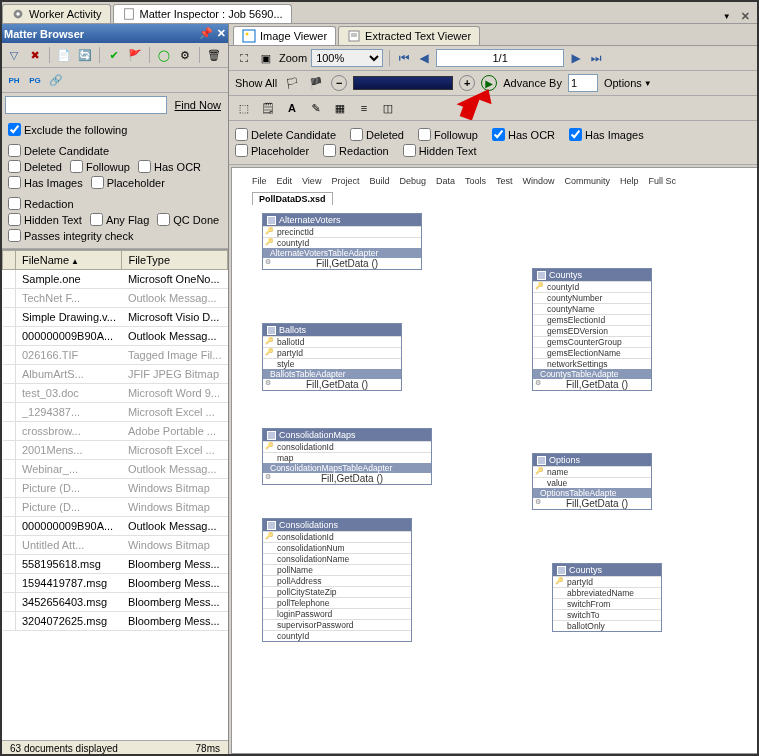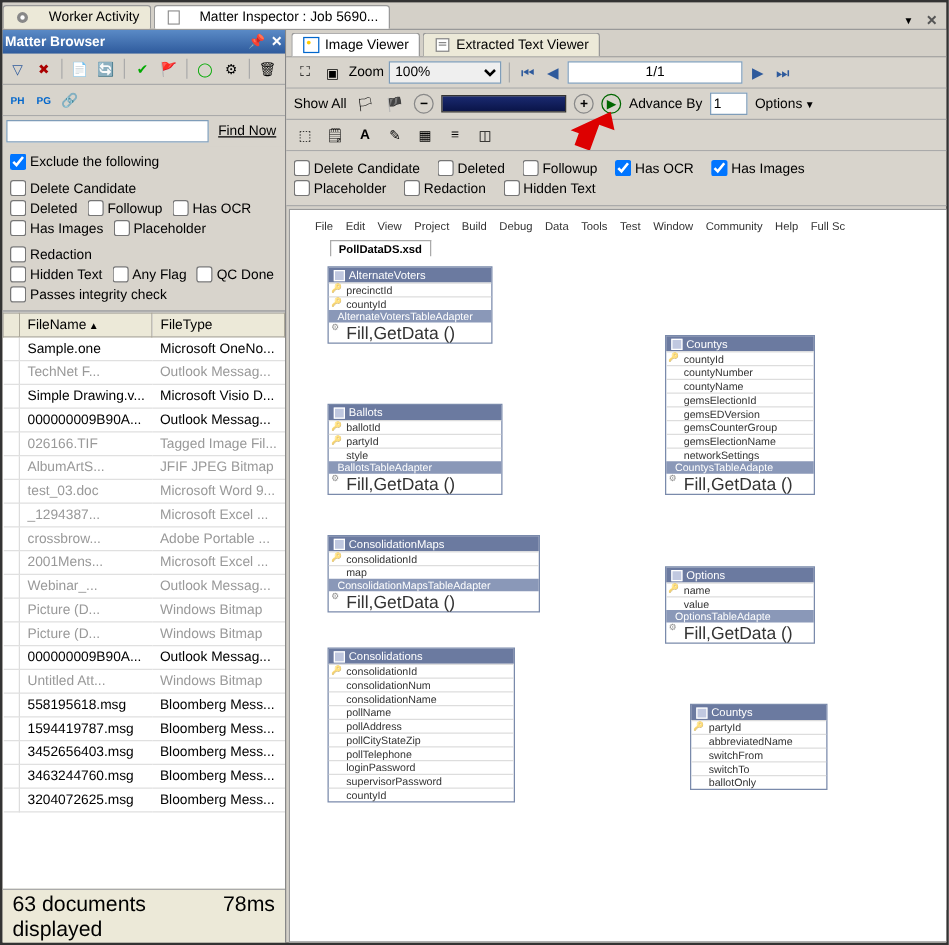--- a/index.html
+++ b/index.html
@@ -7,21 +7,21 @@
     font-family: Tahoma, Arial, sans-serif;
     font-size: 11px;
     background: #d4d0c8;
     width: 759px;
     height: 756px;
     overflow: hidden;
     border: 2px solid #333;
     position: relative;
   }
   .top-tabs { display: flex; height: 22px; background: #d4d0c8; border-bottom: 1px solid #999; align-items: flex-end; }
-  .tab { display: flex; align-items: center; padding: 2px 8px; border: 1px solid #999; border-bottom: none; background: #ece9d8; margin-right: 2px; border-radius: 3px 3px 0 0; gap: 14px; cursor: pointer; }
+  .tab { display: flex; align-items: center; padding: 2px 8px; border: 1px solid #999; border-bottom: none; background: #ece9d8; margin-right: 2px; border-radius: 3px 3px 0 0; gap: 4px; cursor: pointer; }
   .tab.active { background: #fff; }
   .tab-icon { width: 14px; height: 14px; }
   .close-x { cursor: pointer; padding: 0 3px; color: #555; font-weight: bold; }
   .top-right-controls { margin-left: auto; display: flex; align-items: center; gap: 4px; padding-right: 4px; }
   .dropdown-arrow { font-size: 8px; padding: 0 3px; cursor: pointer; }
   
   .app-body { display: flex; height: 732px; }
 
   .left-panel { width: 266px; display: flex; flex-direction: column; border-right: 1px solid #888; }
   .panel-header {
@@ -46,55 +46,55 @@
   .filter-item input[type=checkbox] { width: 13px; height: 13px; }
 
   .grid { flex: 1; overflow: auto; background: #fff; border-top: 1px solid #999; }
   .grid table { width: 100%; border-collapse: collapse; font-size: 11px; }
   .grid th { background: #ece9d8; border: 1px solid #aca899; padding: 3px 6px; text-align: left; font-weight: normal; position: sticky; top: 0; }
   .grid th .sort { font-size: 8px; margin-left: 2px; }
   .grid td { border-bottom: 1px solid #e0e0e0; padding: 3px 6px; white-space: nowrap; overflow: hidden; text-overflow: ellipsis; max-width: 120px; }
   .grid tr.dim td { color: #999; }
   .grid td.indicator { width: 16px; border-right: 1px solid #ddd; }
 
-  .status-bar { display: flex; justify-content: space-between; padding: 2px 8px; border-top: 1px solid #aaa; background: #ece9d8; font-size: 17px; }
+  .status-bar { display: flex; justify-content: space-between; padding: 2px 8px; border-top: 1px solid #aaa; background: #ece9d8; font-size: 10px; }
 
   .right-panel { flex: 1; display: flex; flex-direction: column; position: relative; }
   .right-tabs { display: flex; height: 22px; padding: 0 4px; align-items: flex-end; background: #d4d0c8; border-bottom: 1px solid #999;}
   .right-tab { display: flex; align-items: center; gap: 4px; padding: 2px 8px; border: 1px solid #999; border-bottom: none; background: #ece9d8; border-radius: 3px 3px 0 0; margin-right: 2px; cursor: pointer; }
   .right-tab.active { background: #fff; }
 
   .viewer-toolbar1 { display: flex; gap: 4px; align-items: center; padding: 3px 6px; background: #d8d4cc; border-bottom: 1px solid #aaa; }
-  .zoom-select { border: 1px solid #7f9db9; height: 18px; font-size: 11px; width: 90px; }
-  .page-indicator { border: 1px solid #7f9db9; background: #fff; font-size: 11px; width: 140px; height: 18px; text-align: center; line-height: 16px; }
+  .zoom-select { border: 1px solid #7f9db9; height: 18px; font-size: 11px; width: 72px; }
+  .page-indicator { border: 1px solid #7f9db9; background: #fff; font-size: 11px; width: 128px; height: 18px; text-align: center; line-height: 16px; }
   .nav-btn { width: 16px; height: 16px; display: flex; align-items: center; justify-content: center; color: #2e5a9c; cursor: pointer; font-size: 12px; }
 
   .viewer-toolbar2 { display: flex; gap: 6px; align-items: center; padding: 3px 6px; background: #d8d4cc; border-bottom: 1px solid #aaa; }
   .slider-track { width: 100px; height: 14px; background: linear-gradient(#1a2a70,#0a1448); border: 1px solid #333; position: relative; }
   .slider-plus, .slider-minus { width: 16px; height: 16px; border: 1px solid #888; border-radius: 50%; display: flex; align-items: center; justify-content: center; cursor: pointer; font-weight: bold; }
   .play-btn { width: 16px; height: 16px; border: 1px solid #060; border-radius: 50%; display: flex; align-items: center; justify-content: center; color: #060; cursor: pointer; font-size: 10px;}
   .advance-input { width: 30px; border: 1px solid #7f9db9; height: 18px; font-size: 11px; text-align: left; padding: 0 2px;}
   .options-dd { display: flex; align-items: center; gap: 2px; cursor: pointer; }
 
   .viewer-filters { padding: 4px 6px; background: #d8d4cc; border-bottom: 1px solid #aaa; }
   .viewer-filter-row { display: flex; gap: 14px; align-items: center; margin: 3px 0; }
 
   .image-area { flex: 1; background: #fff; overflow: auto; position: relative; border: 1px solid #999; margin: 2px; }
   .vs-canvas { position: relative; width: 680px; height: 560px; background: #fff; }
   .vs-menubar { position: absolute; top: 8px; left: 20px; right: 0; font-size: 9px; color: #333; display: flex; gap: 10px; }
   .vs-menubar span { cursor: default; }
-  .vs-filetab { position: absolute; top: 24px; left: 32px; font-size: 9px; font-weight: bold; padding: 1px 6px; background: #fff; border: 1px solid #aaa; border-bottom: none; }
+  .vs-filetab { position: absolute; top: 24px; left: 20px; font-size: 9px; font-weight: bold; padding: 1px 6px; background: #fff; border: 1px solid #aaa; border-bottom: none; }
   .vs-table { position: absolute; border: 1px solid #7a8aab; background: #fff; font-size: 8.5px; min-width: 110px; }
   .vs-table-header { background: #6b7aa0; color: #fff; padding: 1px 4px; display: flex; align-items: center; gap: 3px; font-size: 9px;}
   .vs-table-header .ticon { width: 9px; height: 9px; background: #c0c8e0; border: 1px solid #fff;}
   .vs-table-row { padding: 0 4px 0 14px; border-top: 1px solid #ddd; color: #333; position: relative;}
   .vs-table-row::before { content:"🔑"; position:absolute; left:2px; font-size:7px; opacity:0.6;}
   .vs-table-row.nokey::before { content:""; }
   .vs-adapter { background: #8a98b8; color: #fff; padding: 0 4px; font-size: 8.5px; display:flex; align-items:center; gap:3px;}
-  .vs-method { padding: 0 4px 0 14px; color: #333; font-size: 14px; position:relative;}
+  .vs-method { padding: 0 4px 0 14px; color: #333; font-size: 10px; position:relative;text-align:center;}
   .vs-method::before{content:"⚙"; position:absolute; left:2px; font-size:7px; color:#888;}
 
   .red-arrow {
     position: absolute;
     left: 225px; top: 56px;
     width: 0; height: 0;
     pointer-events: none;
     z-index: 50;
   }
   .red-arrow svg { position: absolute; }
@@ -326,25 +326,20 @@
     <td>Bloomberg Mess...</td>
             </tr>
             <tr>
               <td class="indicator"></td>
     <td>1594419787.msg</td>
     <td>Bloomberg Mess...</td>
             </tr>
             <tr>
               <td class="indicator"></td>
     <td>3452656403.msg</td>
-    <td>Bloomberg Mess...</td>
-            </tr>
-            <tr>
-              <td class="indicator"></td>
-    <td>3463244760.msg</td>
     <td>Bloomberg Mess...</td>
             </tr>
             <tr>
               <td class="indicator"></td>
     <td>3204072625.msg</td>
     <td>Bloomberg Mess...</td>
             </tr>
           </tbody>
     </table>
   </div>
@@ -474,21 +469,21 @@
             <span>Data</span>
             <span>Tools</span>
             <span>Test</span>
             <span>Window</span>
             <span>Community</span>
             <span>Help</span>
             <span>Full Sc</span>
           </div>
       <div class="vs-filetab">PollDataDS.xsd</div>
 
-      <div class="vs-table" style="top:45px; left:30px; width:132px">
+      <div class="vs-table" style="top:45px; left:30px; width:160px">
         <div class="vs-table-header">
               <div class="ticon"></div>
               <span>AlternateVoters</span>
             </div>
         <div class="vs-table-row">precinctId</div>
         <div class="vs-table-row">countyId</div>
         <div class="vs-adapter">
               <div class="ticon"></div>
               <span>AlternateVotersTableAdapter</span>
             </div>

